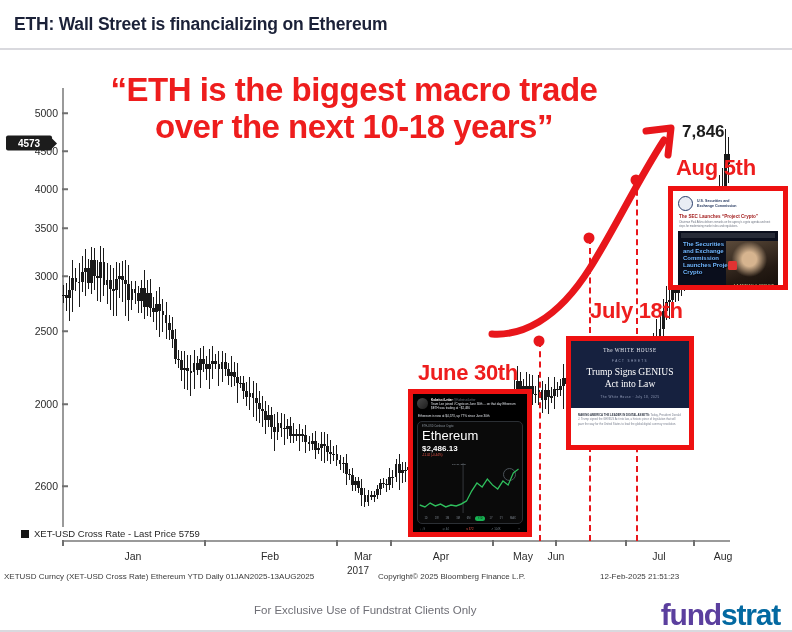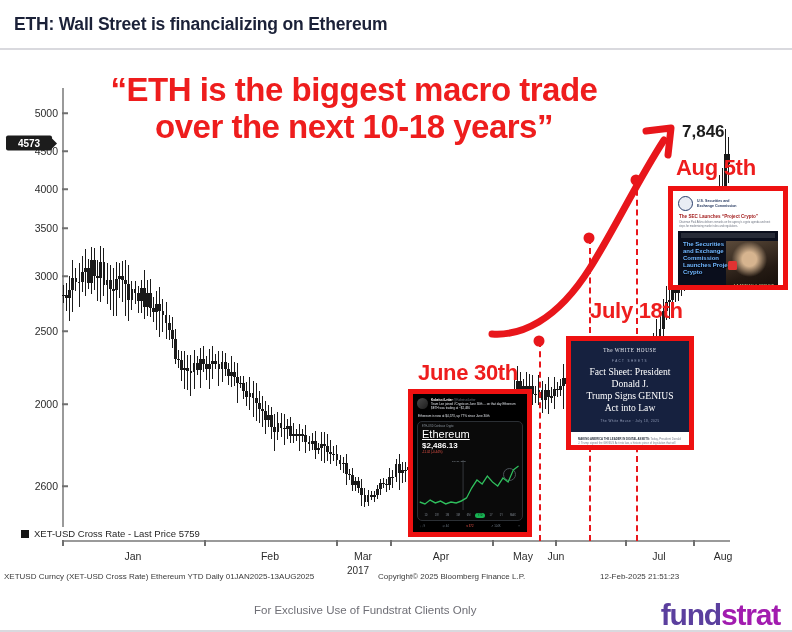--- a/index.html
+++ b/index.html
@@ -72,35 +72,35 @@
   
   .tw{background:#000;height:100%;padding:4px;box-sizing:border-box;}
   .tw-head{display:flex;gap:3px;align-items:flex-start;}
   .tw-av{width:11px;height:11px;border-radius:50%;background:linear-gradient(135deg,#4a4a4a,#1c1c1c);flex:none;}
   .tw-hd-txt{font-size:3px;color:#dfe3e8;line-height:1.4;}
   .tw-hd-txt b{color:#fff;}
   .tw-hd-txt i{color:#6b7681;font-style:normal;}
   .tw-line{font-size:3.1px;color:#dfe3e8;margin:3px 1px;line-height:1.4;}
   .tw-card{border:1px solid #2b2f34;border-radius:5px;overflow:hidden;background:#0a0a0a;}
   .tw-tick{font-size:2.6px;color:#8b949e;padding:3px 4px 0;}
-  .tw-name{font-size:11px;color:#fff;padding:0 4px;text-decoration:underline;}
+  .tw-name{font-size:13px;color:#fff;padding:0 4px;}
   .tw-price{font-size:8px;font-weight:bold;color:#fff;padding:1px 4px 0;}
   .tw-chg{font-size:3px;color:#f0564a;padding:0 4px 2px;}
   .tw-exp{position:absolute;right:6px;top:46px;width:11px;height:11px;border-radius:50%;border:1px solid #4b5259;}
   .tw-chart{height:52px;position:relative;margin:2px 0 0;}
   .tw-range{display:flex;gap:2px;justify-content:center;padding:3px 0 2px;}
   .tw-range span{font-size:2.6px;color:#7d858e;padding:1px 2.5px;border-radius:6px;}
   .tw-range span.on{background:#18b353;color:#061c0e;}
   .tw-foot{display:flex;justify-content:space-between;padding:3px 3px 0;font-size:2.8px;color:#6b7681;}
 
   .fund-bar{position:absolute;left:0;top:596px;width:792px;height:36px;background:#fff;}
   .fund-note{position:absolute;left:254px;top:604px;font-size:11.5px;color:#6f6f76;}
   .fund-logo{position:absolute;right:12px;top:598px;font-size:30px;font-weight:bold;letter-spacing:-1.2px;}
   .fund-logo .a{color:#5b3f9e;}
-  .fund-logo .b{color:#a21caf;}
+  .fund-logo .b{color:#0369a1;}
   .bottom-rule{position:absolute;left:0;top:630px;width:792px;height:2px;background:#d9d9de;}
 </style>
 </head>
 <body>
 
 <div class="root">
 
   <div class="slide-title">ETH: Wall Street is financializing on Ethereum</div>
   <div class="title-rule"></div>
 
@@ -625,21 +625,20 @@
       <div class="sec-foot">SEC.GOV</div>
       <div class="sec-wm">AMERICA FIRST</div>
     </div>
   </div>
 
   <div class="thumb" style="left:566px;top:336px;width:128px;height:114px">
     <div class="wh-dark">
       <div class="wh-brand">The WHITE HOUSE</div>
       <div class="wh-kicker">FACT SHEETS</div>
       <div class="wh-title">
-        <div>Fact Sheet: President Donald J.</div>
         <div>Trump Signs GENIUS Act into Law</div>
       </div>
       <div class="wh-meta">The White House   ·   July 18, 2025</div>
     </div>
     <div class="wh-body">
       <div>
         <b>MAKING AMERICA THE LEADER IN DIGITAL ASSETS:</b>
         <span>Today, President Donald J. Trump signed the GENIUS Act into law, a historic piece of legislation that will pave the way for the United States to lead the global digital currency revolution.</span>
       </div>
 

